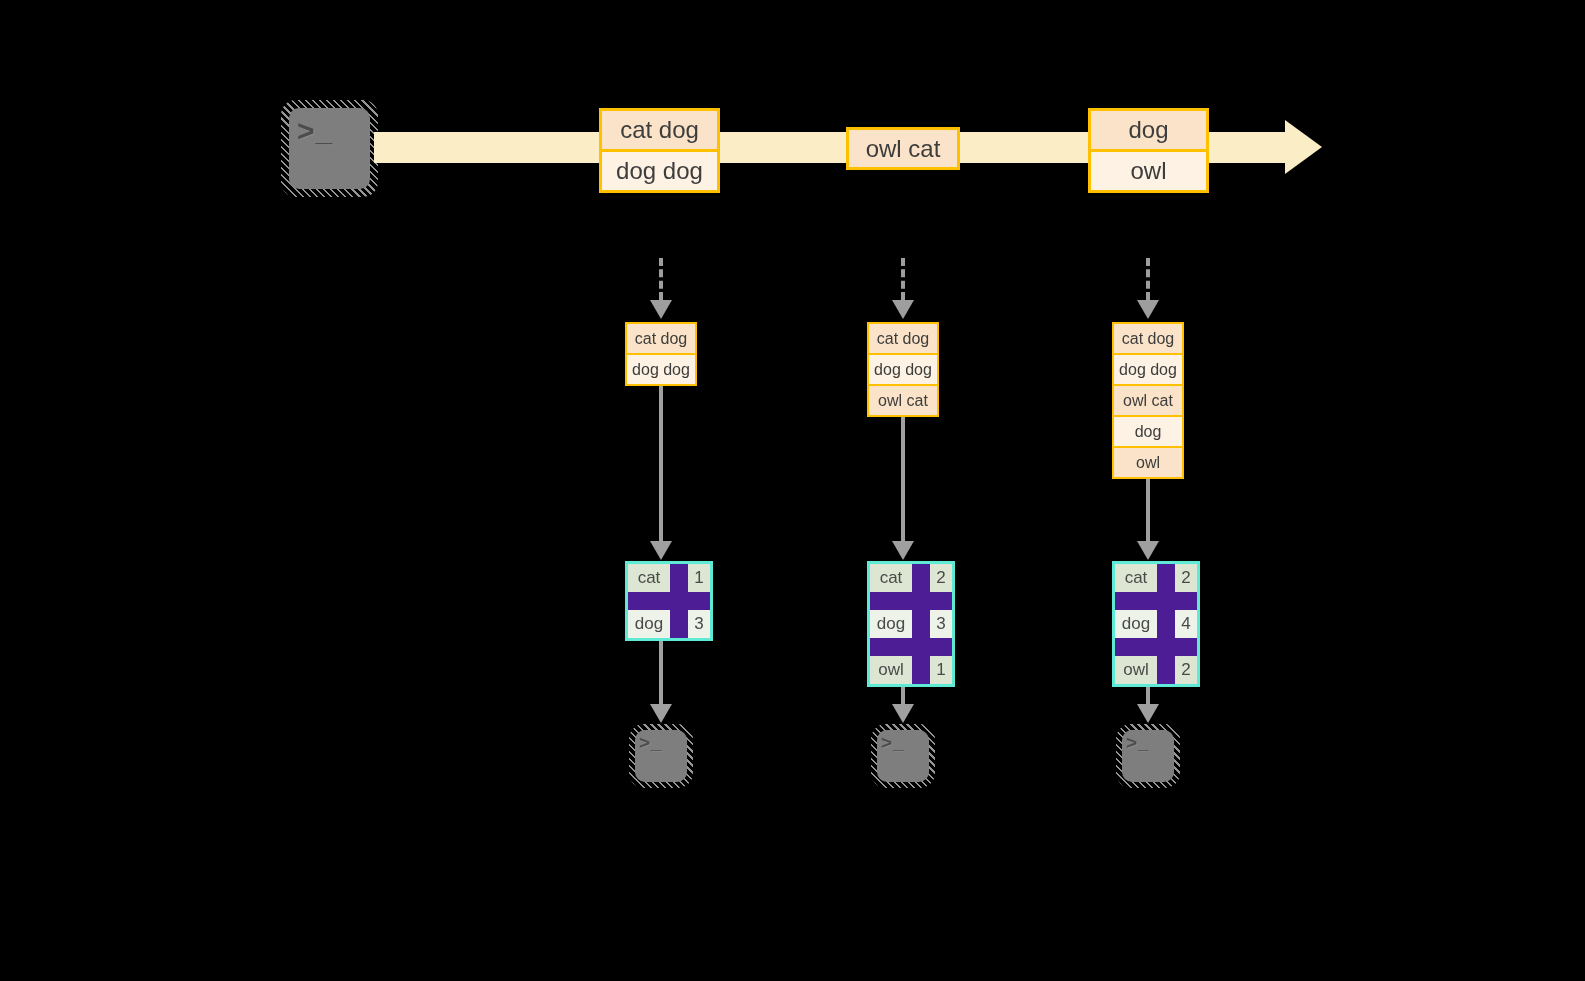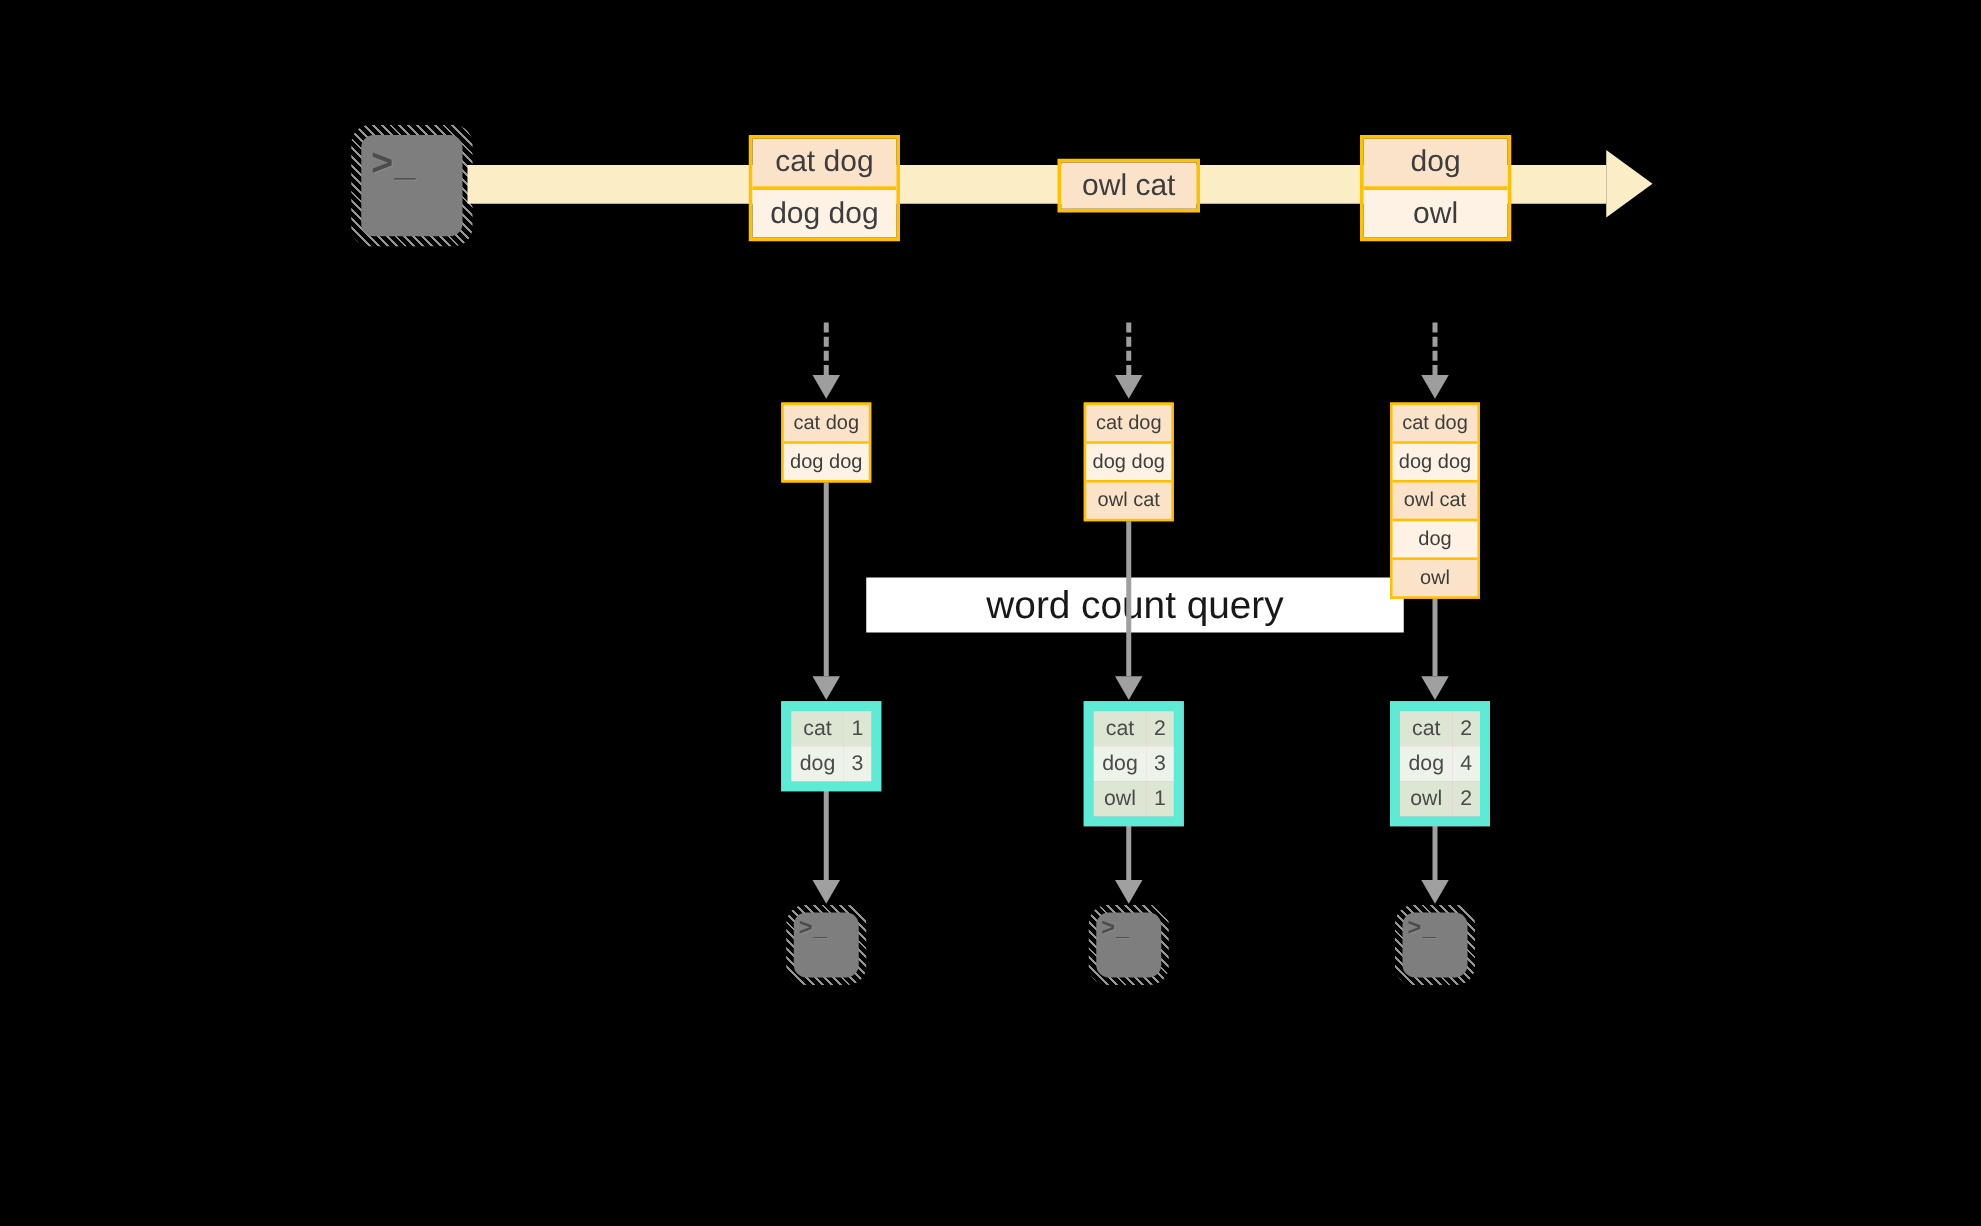--- a/index.html
+++ b/index.html
@@ -45,22 +45,22 @@
     border-left:11px solid transparent;border-right:11px solid transparent;border-top:19px solid #9e9e9e;
   }
   .ahead.solid{border-top-color:#a0a0a0;}
   
   .qbox{
     position:absolute;left:693px;top:462px;width:430px;height:44px;background:#ffffff;z-index:3;
     text-align:center;font-size:31px;line-height:44px;color:#181818;
   }
   
   .tbl{
-    position:absolute;z-index:5;border:8px solid #5eead4;background:#f9a8d4;
-    display:grid;grid-template-columns:42px 22px;gap:0;
+    position:absolute;z-index:5;border:3px solid #5eead4;background:#4c1d95;
+    display:grid;grid-template-columns:42px 22px;gap:18px;
   }
   .tbl .cell{height:28px;line-height:28px;text-align:center;font-size:17px;color:#4a4a4a;}
   .fa{background:#dce6d2;}
   .fb{background:#eef3ea;}
 </style>
 </head>
 <body>
 
 <div class="canvas">
 
@@ -105,21 +105,20 @@
   </div>
 
   <div class="buf" style="left:1112px;top:322px;">
     <div class="r peach">cat dog</div>
     <div class="r cream">dog dog</div>
     <div class="r peach">owl cat</div>
     <div class="r cream">dog</div>
     <div class="r peach">owl</div>
   </div>
 
-  <div class="qbox">word count query</div>
 
   <div class="sline" style="left:659px;top:386px;height:155px;"></div>
   <div class="ahead solid" style="left:650px;top:541px;"></div>
   <div class="sline" style="left:901px;top:417px;height:124px;"></div>
   <div class="ahead solid" style="left:892px;top:541px;"></div>
   <div class="sline" style="left:1146px;top:479px;height:62px;"></div>
   <div class="ahead solid" style="left:1137px;top:541px;"></div>
 
   <div class="tbl" style="left:625px;top:561px;">
     <div class="cell fa">cat</div>

